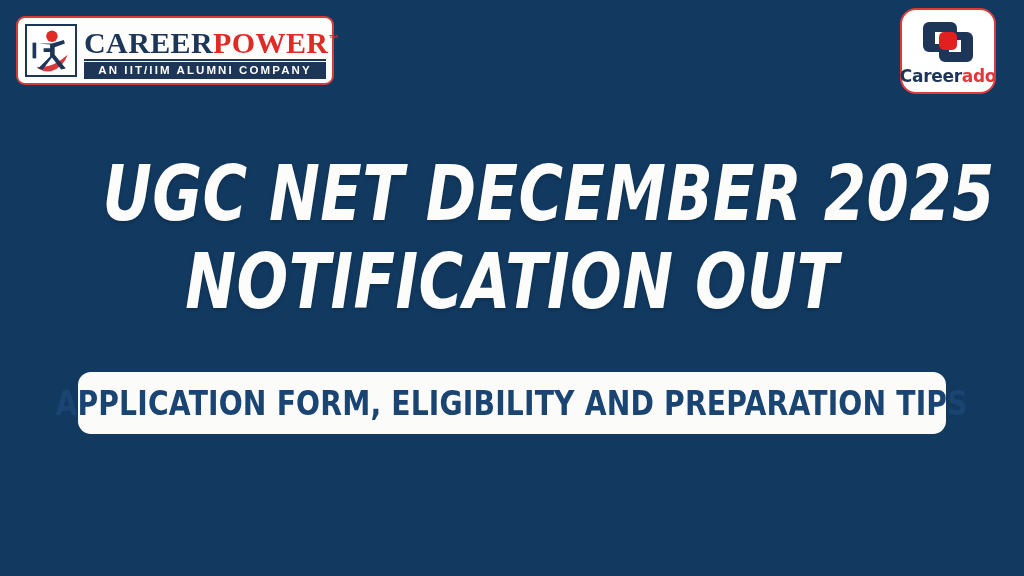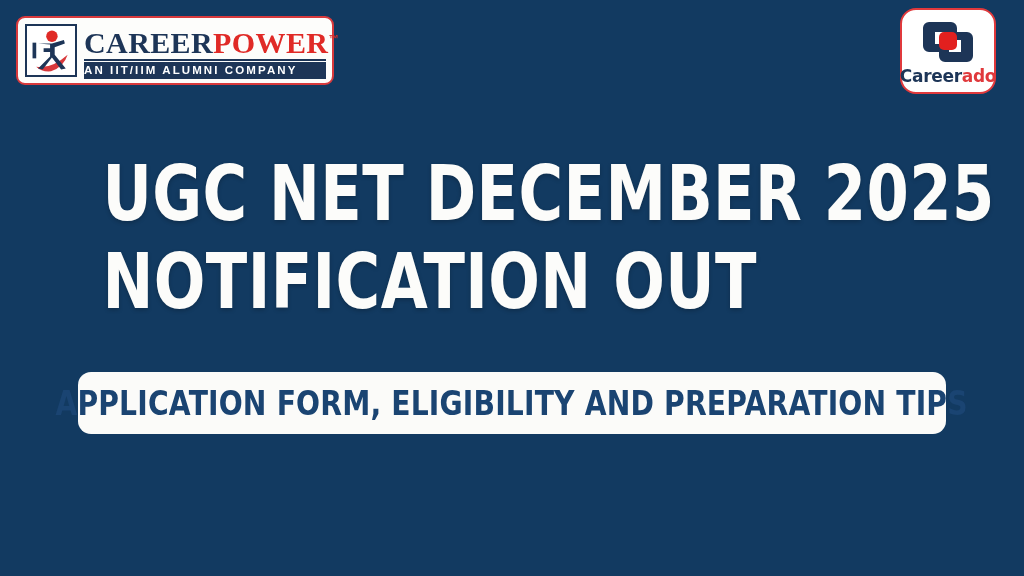--- a/index.html
+++ b/index.html
@@ -80,21 +80,21 @@
     margin: 1px 0 1px 0;
   }
   #cp-tagline {
     background: #1d3557;
     color: #ffffff;
     font-family: "Liberation Sans", sans-serif;
     font-weight: bold;
     font-size: 11.5px;
     line-height: 17px;
     letter-spacing: 2.1px;
-    text-align: left;
+    text-align: center;
     white-space: nowrap;
     overflow: hidden;
   }
 
   
   #ca-logo {
     position: absolute;
     left: 900px;
     top: 8px;
     width: 96px;
@@ -121,21 +121,22 @@
   }
   .ca-career { color: #1d3557; }
   .ca-ado { color: #e0393c; }
 
   
   #headline {
     position: absolute;
     left: 0;
     top: 150px;
     width: 1024px;
-    text-align: left;
+    text-align: center;
+    font-style: italic;
   }
   .headline-line {
     color: #fcfcfa;
     font-family: "DejaVu Sans", sans-serif;
     font-weight: bold;
     font-size: 76px;
     line-height: 88px;
     letter-spacing: 0.5px;
     white-space: nowrap;
     transform: scaleX(0.80);

